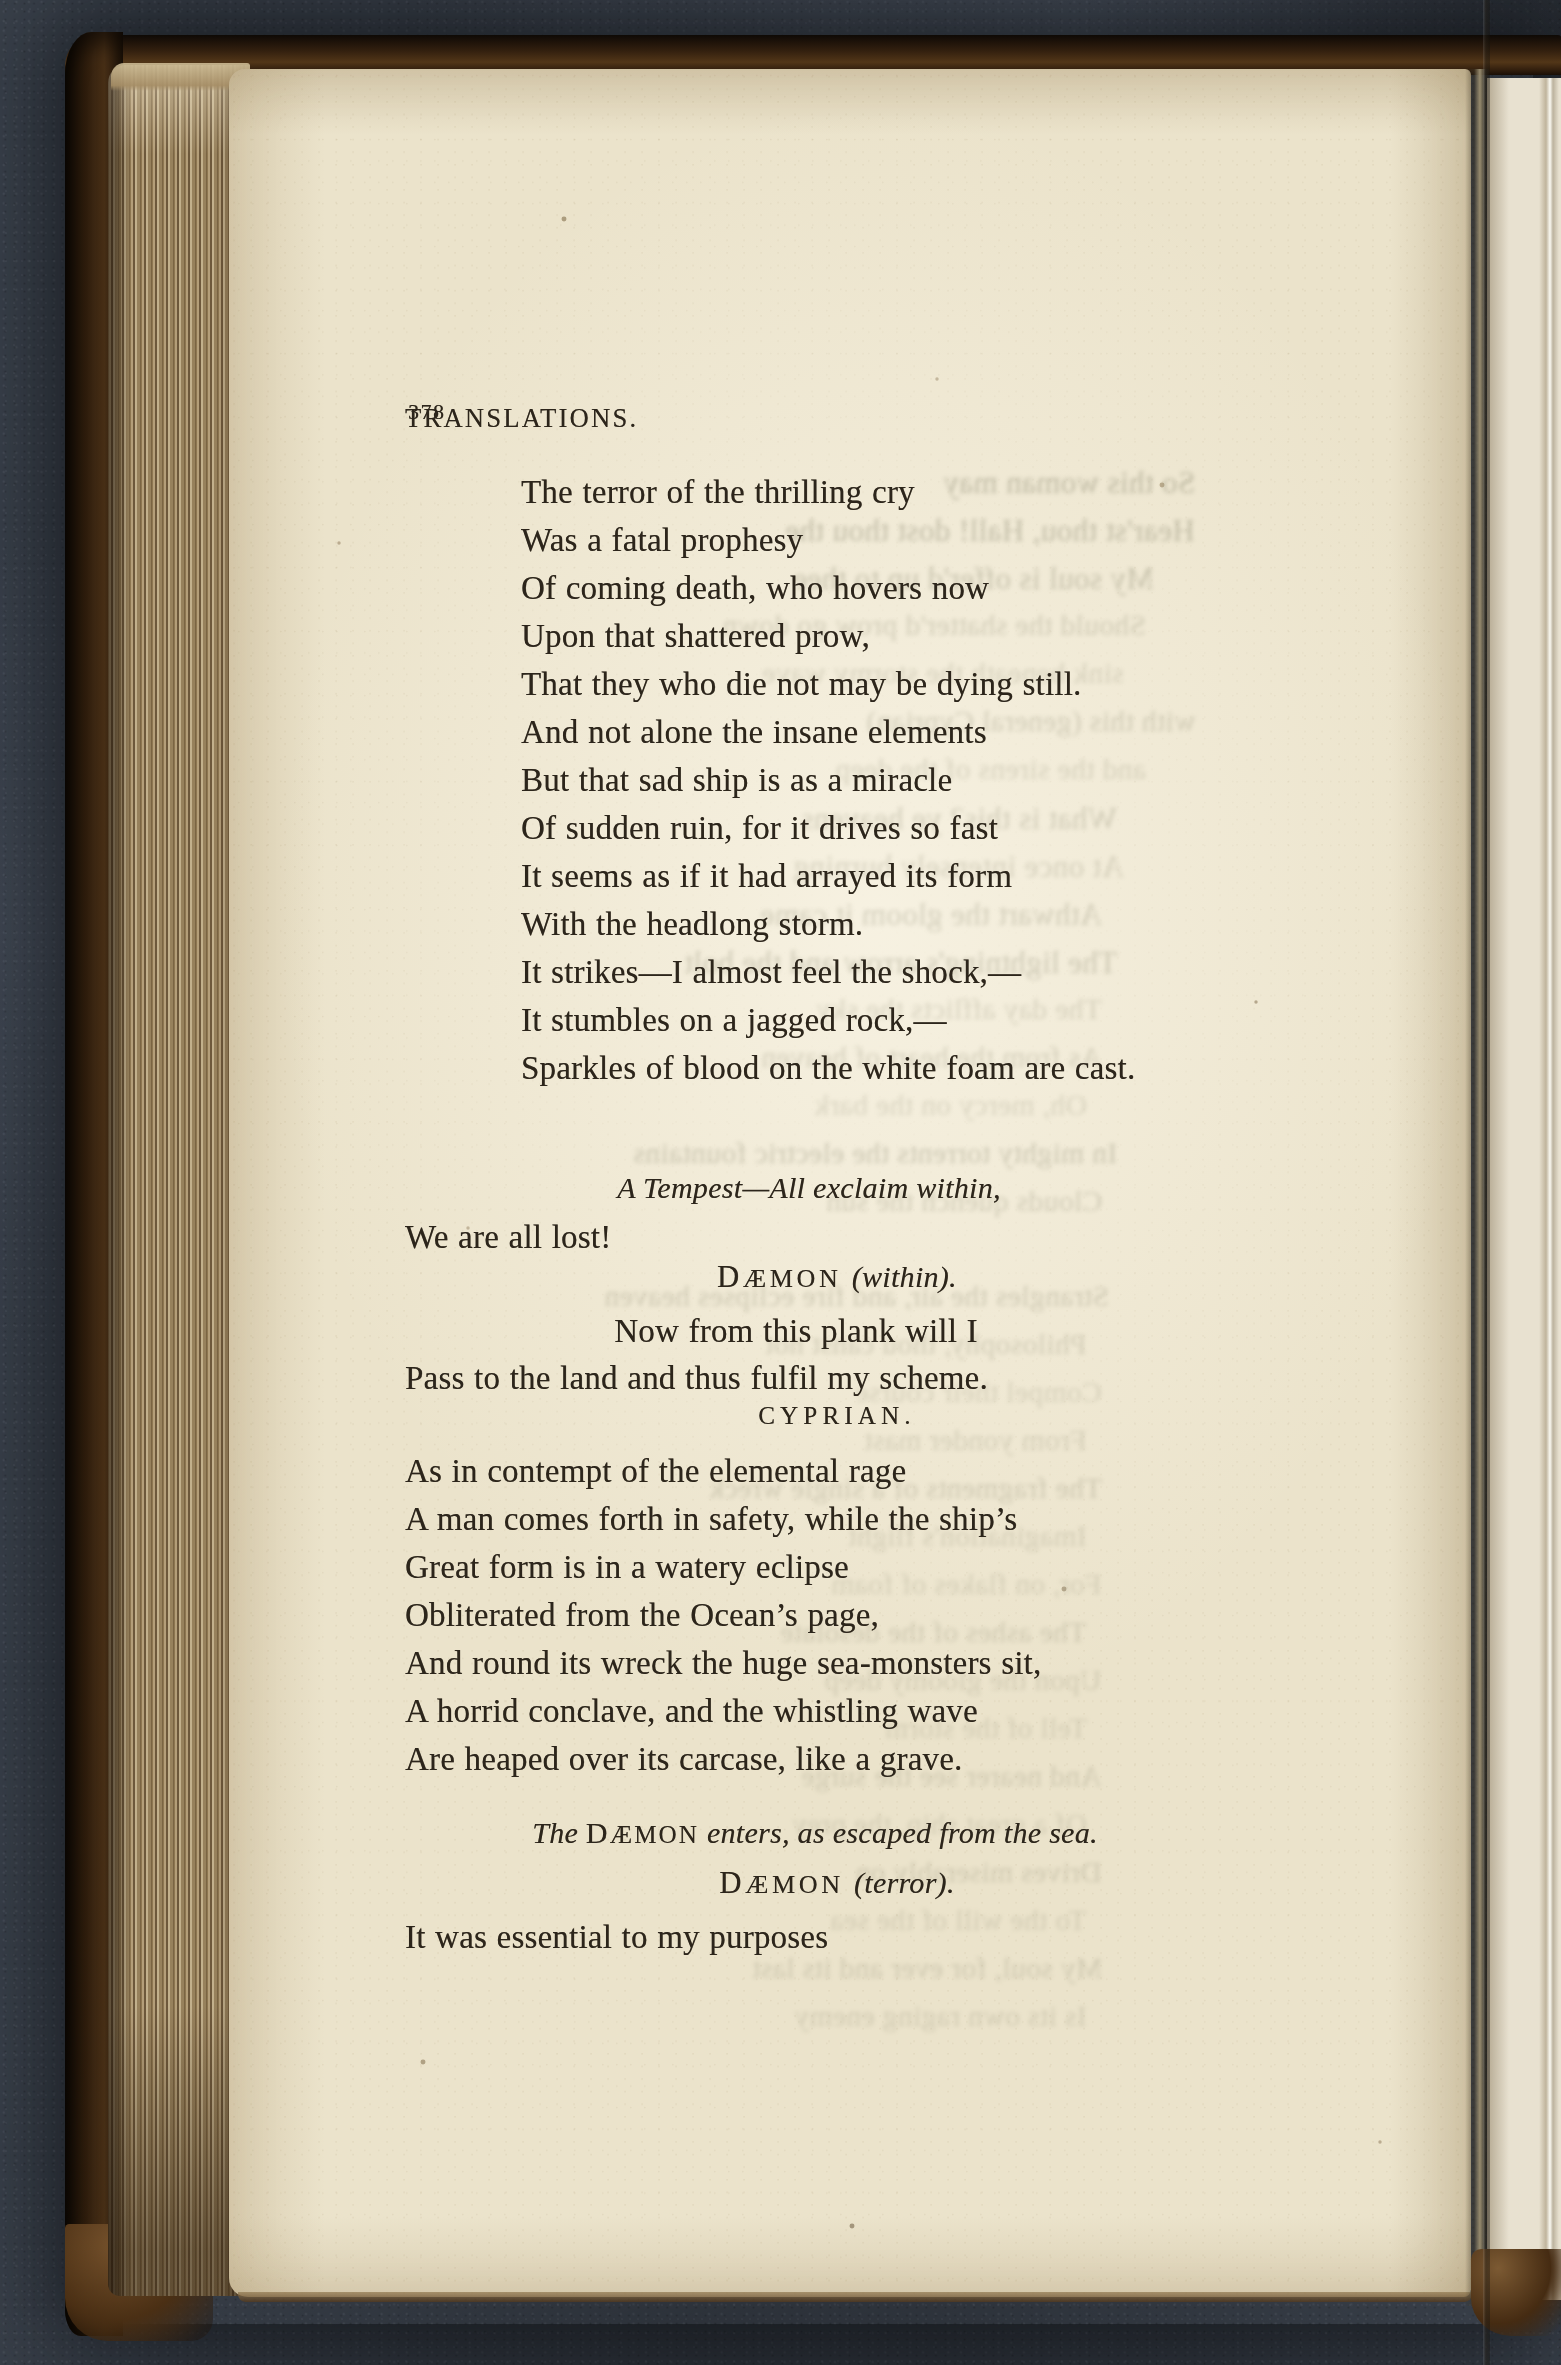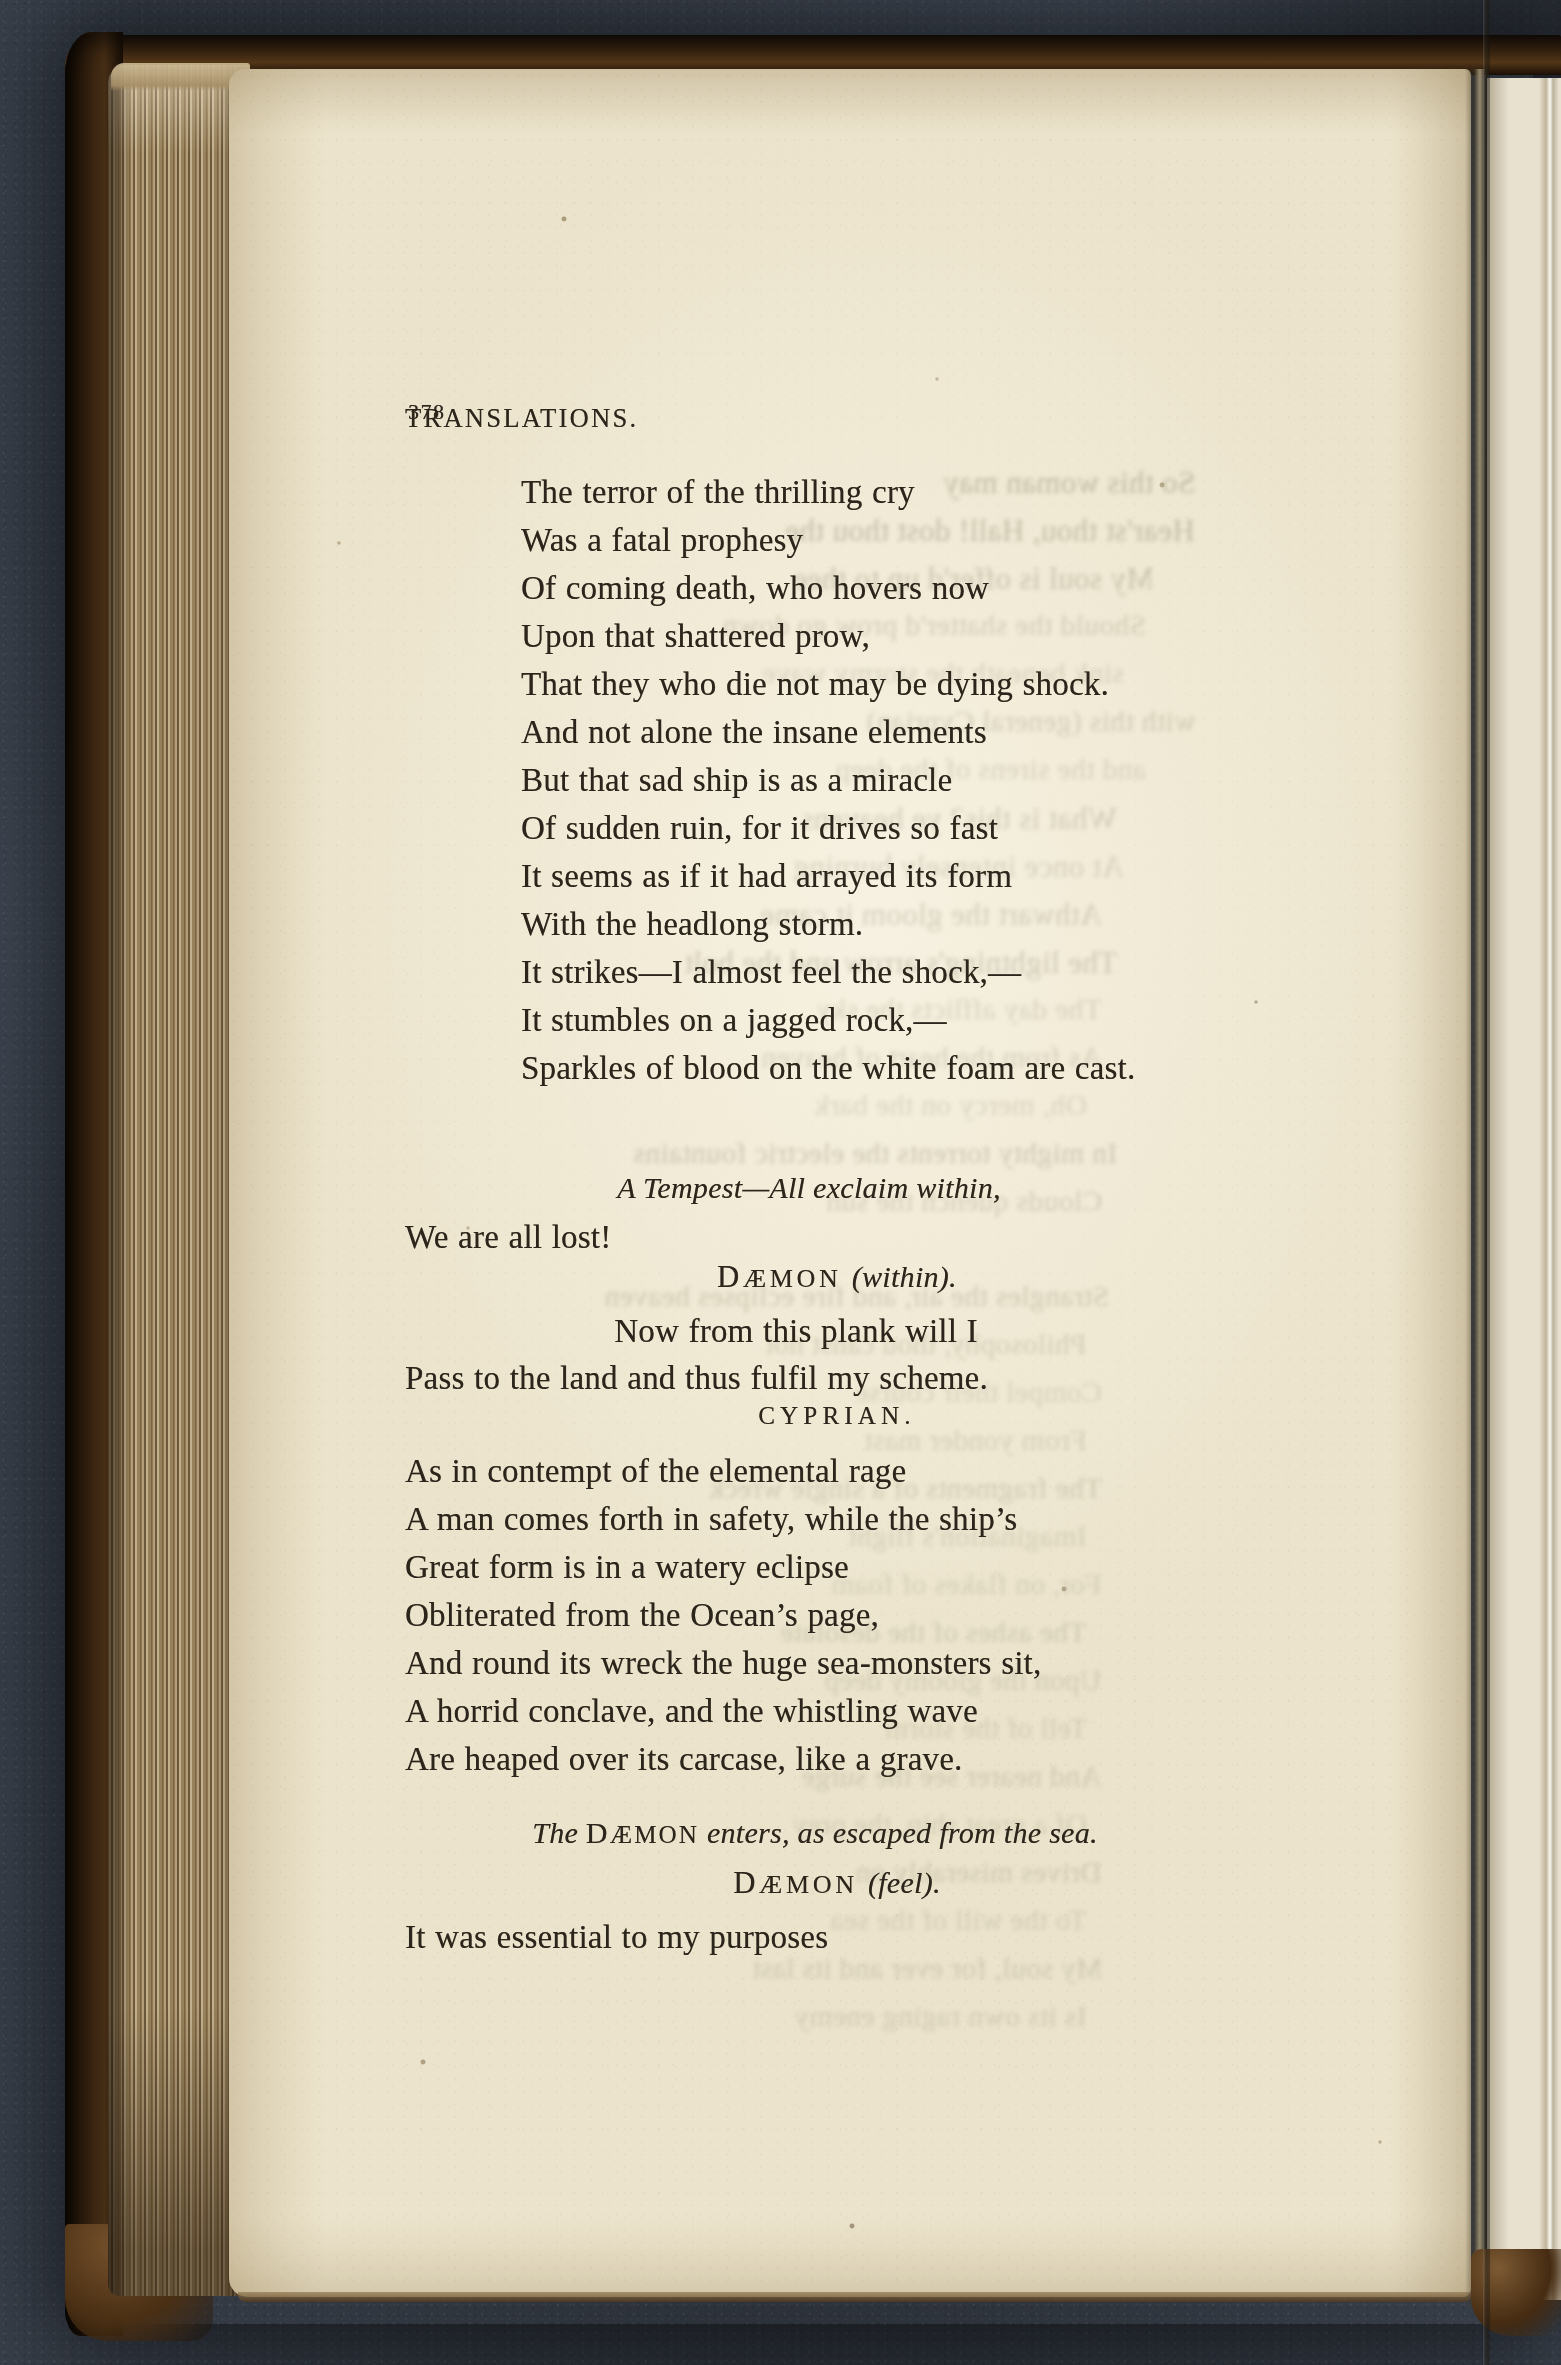--- a/index.html
+++ b/index.html
@@ -192,21 +192,21 @@
         </div>
 
       <div class="txt header-number">378</div>
       <div class="txt header-title">TRANSLATIONS.</div>
 
       <div class="txt poem-block body-size">
         <div>The terror of the thrilling cry</div>
         <div>Was a fatal prophesy</div>
         <div>Of coming death, who hovers now</div>
         <div>Upon that shattered prow,</div>
-        <div>That they who die not may be dying shock.</div>
+        <div>That they who die not may be dying still.</div>
         <div>And not alone the insane elements</div>
         <div>But that sad ship is as a miracle</div>
         <div>Of sudden ruin, for it drives so fast</div>
         <div>It seems as if it had arrayed its form</div>
         <div>With the headlong storm.</div>
         <div>It strikes—I almost feel the shock,—</div>
         <div>It stumbles on a jagged rock,—</div>
         <div>Sparkles of blood on the white foam are cast.</div>
       </div>
 
@@ -226,21 +226,21 @@
         <div>A man comes forth in safety, while the ship’s</div>
         <div>Great form is in a watery eclipse</div>
         <div>Obliterated from the Ocean’s page,</div>
         <div>And round its wreck the huge sea-monsters sit,</div>
         <div>A horrid conclave, and the whistling wave</div>
         <div>Are heaped over its carcase, like a grave.</div>
       </div>
 
       <div class="txt centered stage-dir stage-2"><span>The </span><span class="speaker-name">DÆMON</span><span> enters, as escaped from the sea.</span></div>
 
-      <div class="txt centered speaker speaker-3"><span class="speaker-name">DÆMON</span>&nbsp;<span class="speaker-note">(feel).</span></div>
+      <div class="txt centered speaker speaker-3"><span class="speaker-name">DÆMON</span>&nbsp;<span class="speaker-note">(terror).</span></div>
 
       <div class="txt left-col body-size final-line">It was essential to my purposes</div>
     </div>
 
     <div class="page-bottom-edge"></div>
     <div class="gutter-gap"></div>
     <div class="facing-page"></div>
     <div class="leather-br"></div>
   </div>
 

